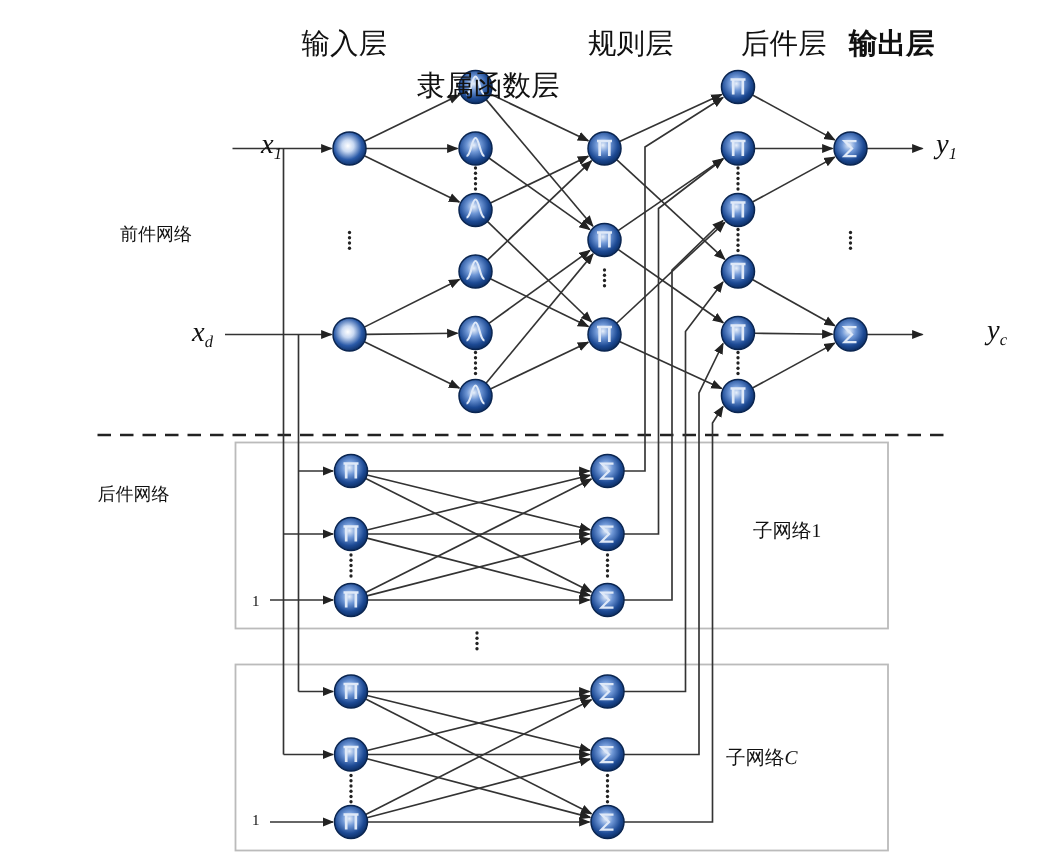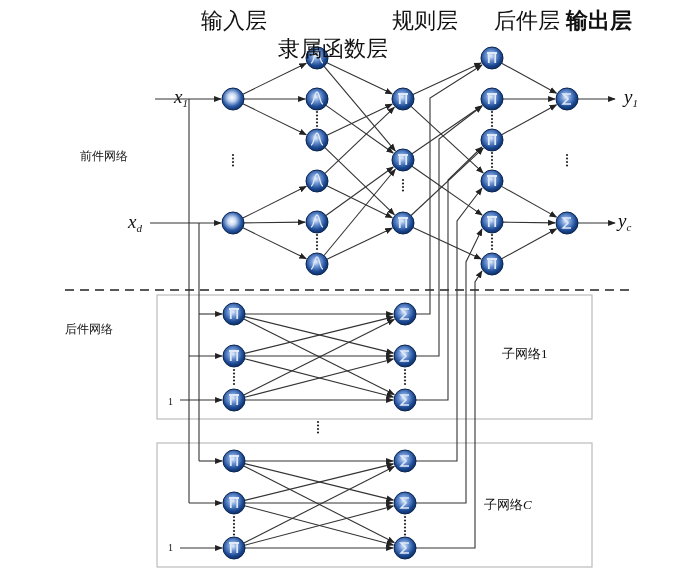--- a/index.html
+++ b/index.html
@@ -1,19 +1,19 @@
 <!DOCTYPE html>
 <html><head>
 <meta charset="utf-8">
 <style>
   html,body{margin:0;padding:0;background:#ffffff;}
   body{width:700px;height:573px;overflow:hidden;position:relative;font-family:"DejaVu Sans",sans-serif;}
   #diagram{position:absolute;left:0;top:0;width:700px;height:573px;}
   .lbl{position:absolute;color:#111;font-size:12px;white-space:nowrap;}
-  .layer-lbl{top:6px;font-size:22px;}
+  .layer-lbl{top:16px;font-size:19px;}
   .var{font-family:"Liberation Serif",serif;font-style:italic;font-size:19px;}
   .var sub{font-size:11px;font-style:italic;vertical-align:-4px;}
   .sublbl{font-size:13px;}
   .sublbl .it{font-family:"Liberation Serif",serif;font-style:italic;}
   .one{font-family:"Liberation Serif",serif;font-size:10px;}
 </style>
 </head>
 <body>
 
 <svg id="diagram" xmlns="http://www.w3.org/2000/svg" width="700" height="573" viewBox="0 0 700 573">
@@ -302,19 +302,19 @@
 <div class="lbl layer-lbl" style="left:392px;">规则层</div>
 <div class="lbl layer-lbl" style="left:478px;margin-left:16px;">后件层</div>
 <div class="lbl layer-lbl" style="left:566px;font-weight:bold;">输出层</div>
 
 <div class="lbl" style="left:80px;top:148px;">前件网络</div>
 <div class="lbl" style="left:65px;top:321px;">后件网络</div>
 
 <div class="lbl var" style="left:128px;top:86px;margin-left:46px;"><span>x</span><sub>1</sub></div>
 <div class="lbl var" style="left:128px;top:211px;"><span>x</span><sub>d</sub></div>
 <div class="lbl var" style="left:624px;top:86px;"><span>y</span><sub>1</sub></div>
-<div class="lbl var" style="left:618px;top:210px;"><span>y</span><sub>c</sub></div>
+<div class="lbl var" style="left:658px;top:210px;"><span>y</span><sub>c</sub></div>
 
 <div class="lbl sublbl" style="left:502px;top:345px;"><span>子网络</span><span style="font-family:'Liberation Serif',serif;">1</span></div>
 <div class="lbl sublbl" style="left:484px;top:496px;"><span>子网络</span><span class="it">C</span></div>
 
 <div class="lbl one" style="left:168px;top:396px;">1</div>
 <div class="lbl one" style="left:168px;top:542px;">1</div>
 
 </body></html>

